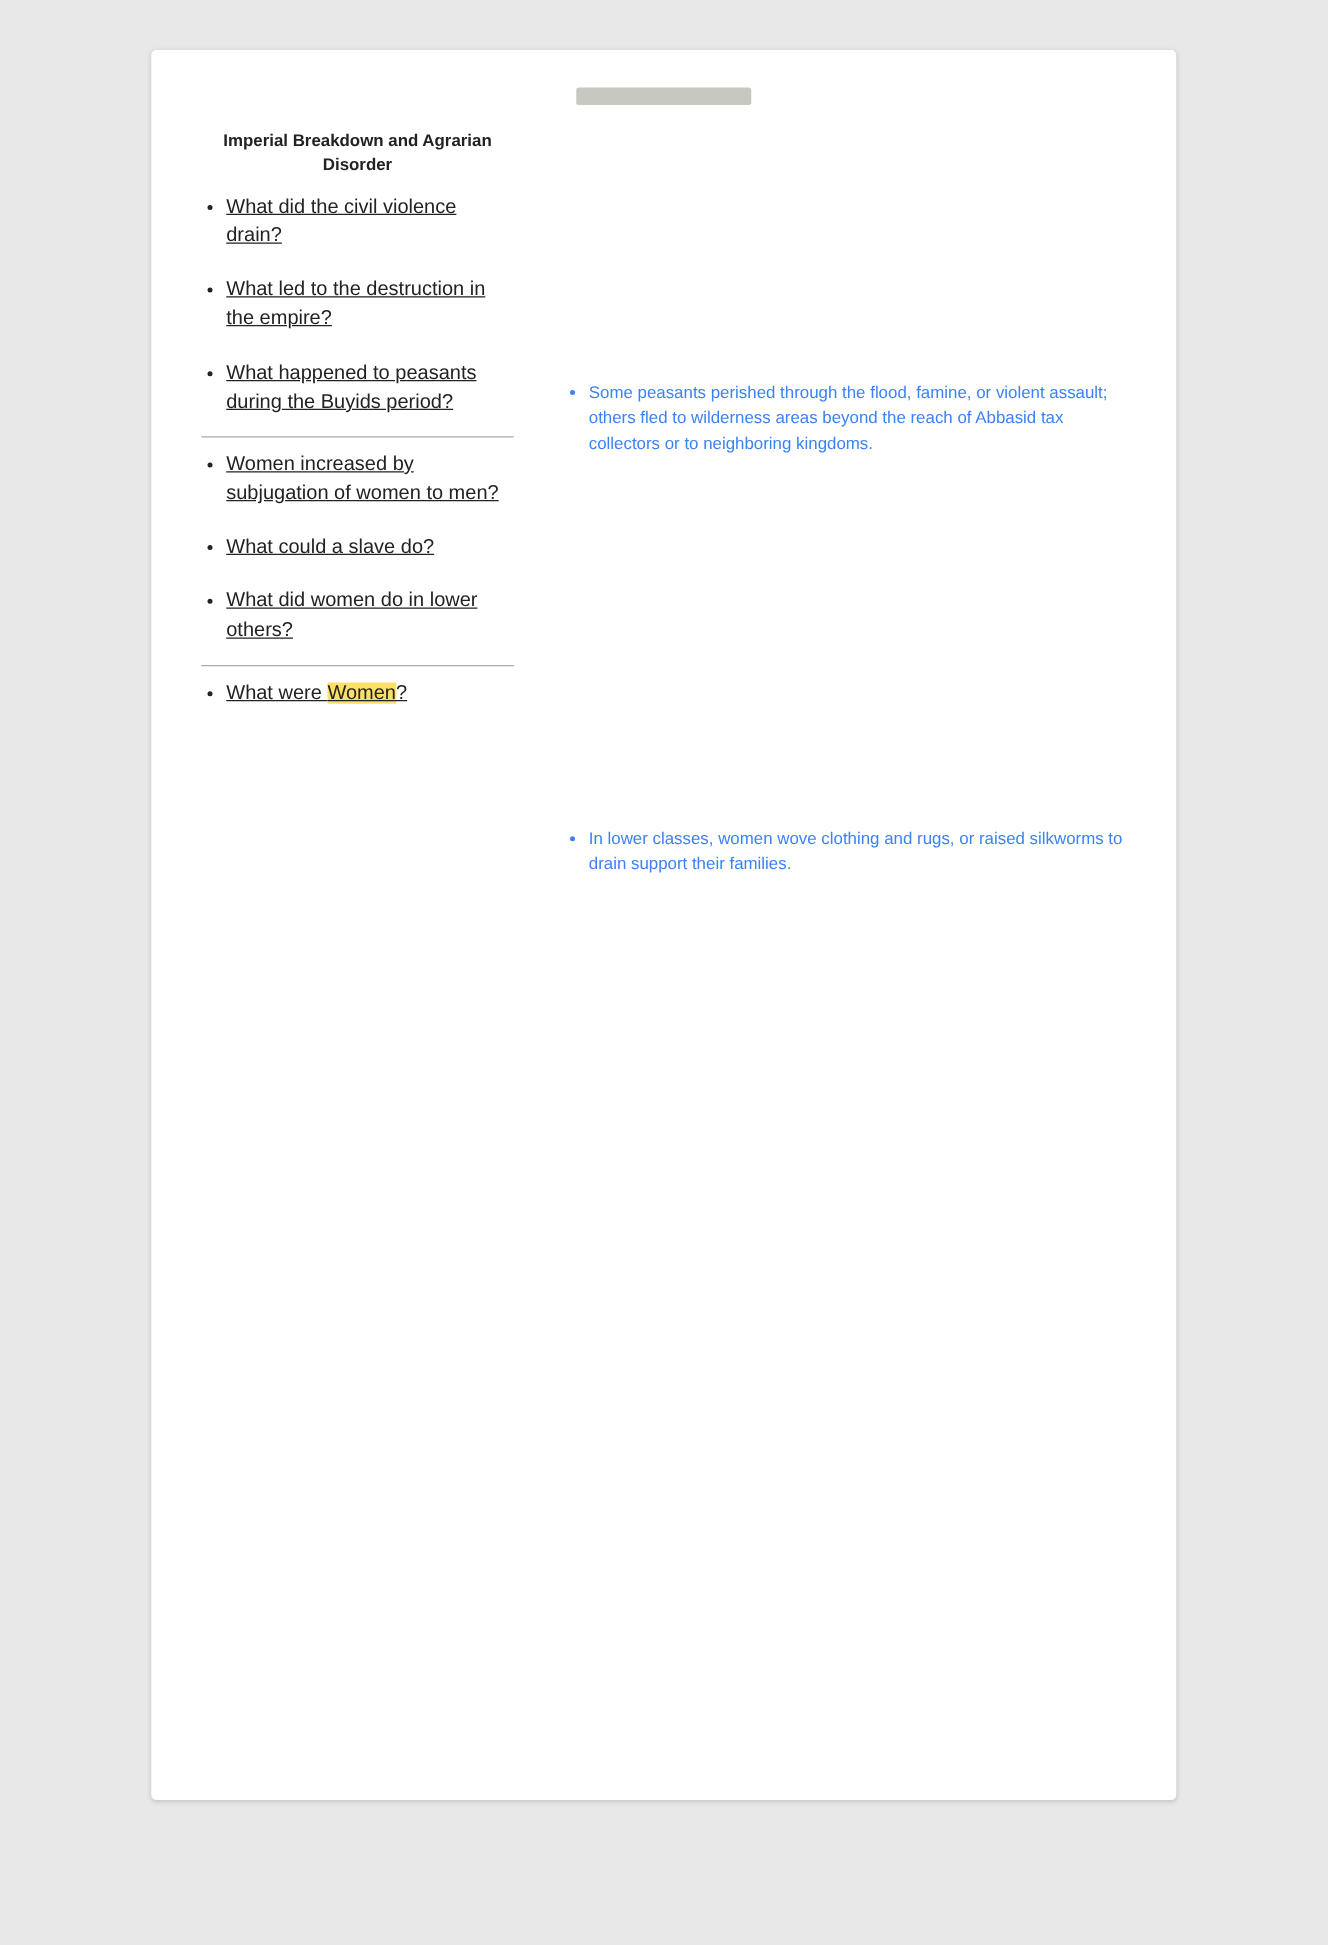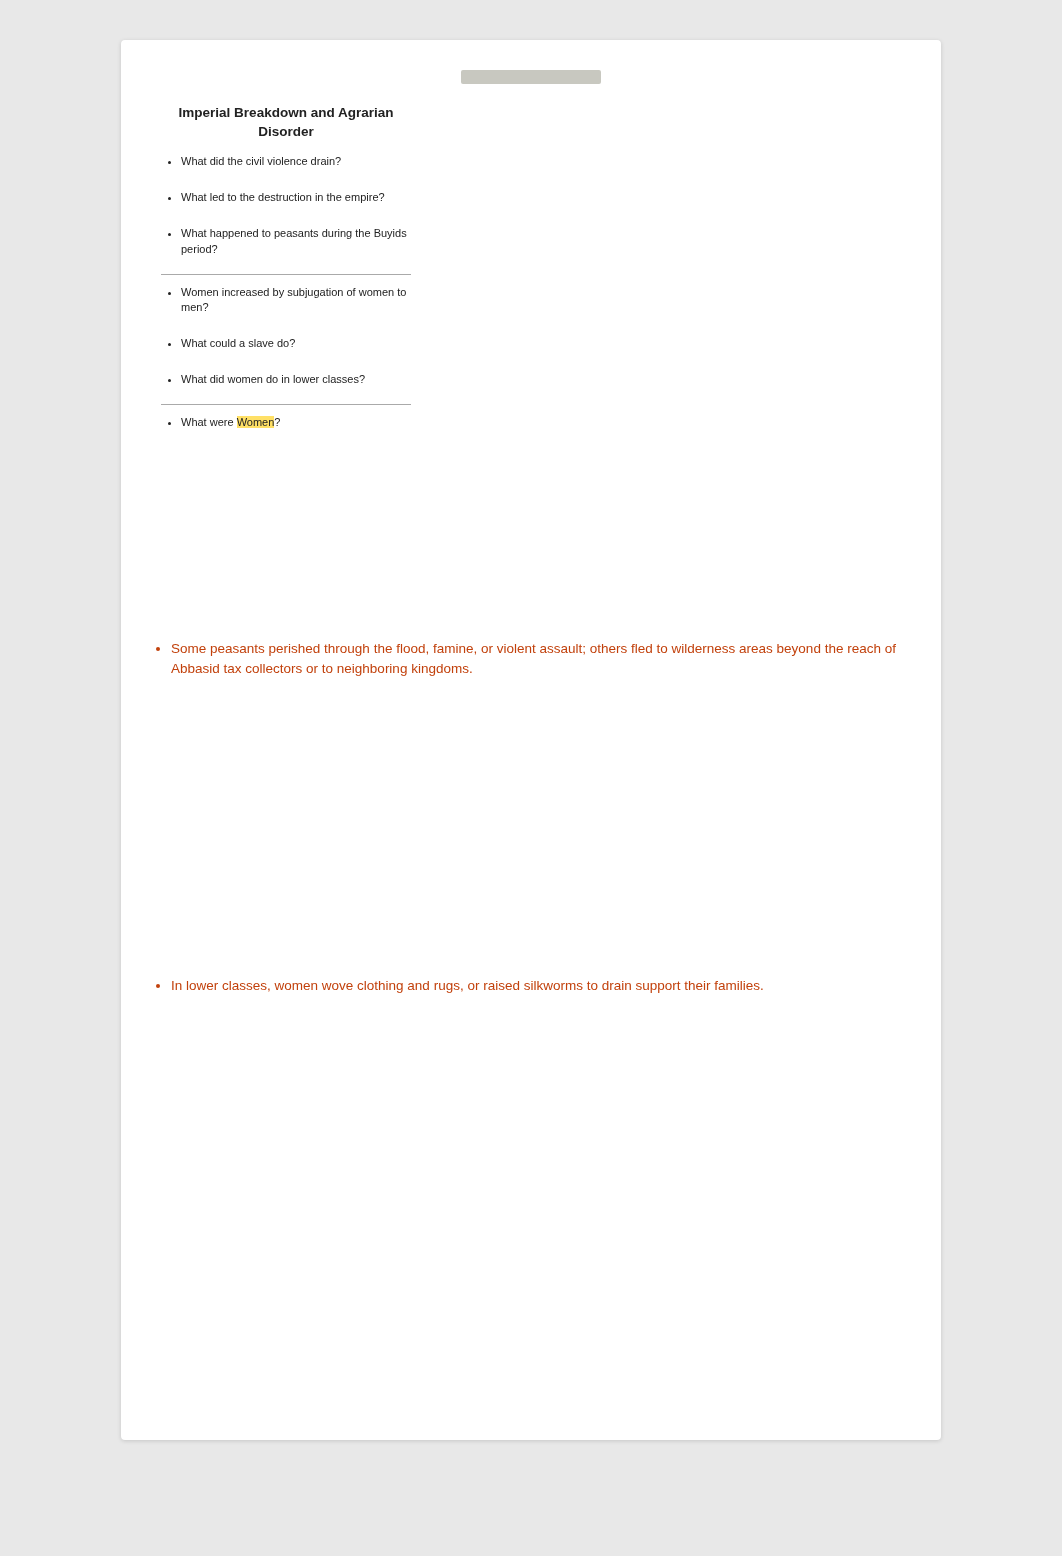--- a/index.html
+++ b/index.html
@@ -37,38 +37,38 @@
 
     .top-bar-element {
       width: 140px;
       height: 14px;
       background: #c8c8c0;
       border-radius: 2px;
     }
 
     .content-area {
       display: flex;
-      flex-direction: column;
+      flex-direction: row;
       align-items: flex-start;
       padding: 0 10px;
     }
 
     .left-column {
       width: 300px;
       min-width: 300px;
       padding: 0 20px 0 30px;
       font-size: 13.5px;
       color: #222;
     }
 
     .right-column {
       flex: 1;
       padding: 0 30px 0 20px;
       font-size: 13.5px;
-      color: #c2410c;
+      color: #3b82f6;
     }
 
     .section-title {
       font-weight: bold;
       text-align: center;
       margin-bottom: 12px;
       font-size: 13.5px;
       line-height: 1.4;
     }
 
@@ -80,21 +80,22 @@
 
     .bullet-list {
       list-style: disc;
       padding-left: 20px;
       margin-bottom: 8px;
     }
 
     .bullet-list li {
       margin-bottom: 20px;
       line-height: 1.45;
-      font-size: 11px;
+      font-size: 16px;
+      text-decoration: underline;
     }
 
     .bullet-list li:last-child {
       margin-bottom: 8px;
     }
 
     .right-bullet-list {
       list-style: disc;
       padding-left: 20px;
     }
@@ -141,21 +142,21 @@
 
       <div>
         <ul class="bullet-list">
           <li>
             <span>Women increased by subjugation of women to men?</span>
           </li>
           <li>
             <span>What could a slave do?</span>
           </li>
           <li>
-            <span>What did women do in lower classes?</span>
+            <span>What did women do in lower others?</span>
           </li>
         </ul>
       </div>
 
       <hr class="section-divider">
 
       <div>
         <ul class="bullet-list">
           <li>
             <span>What were <span class="highlight">Women</span>?</span>

